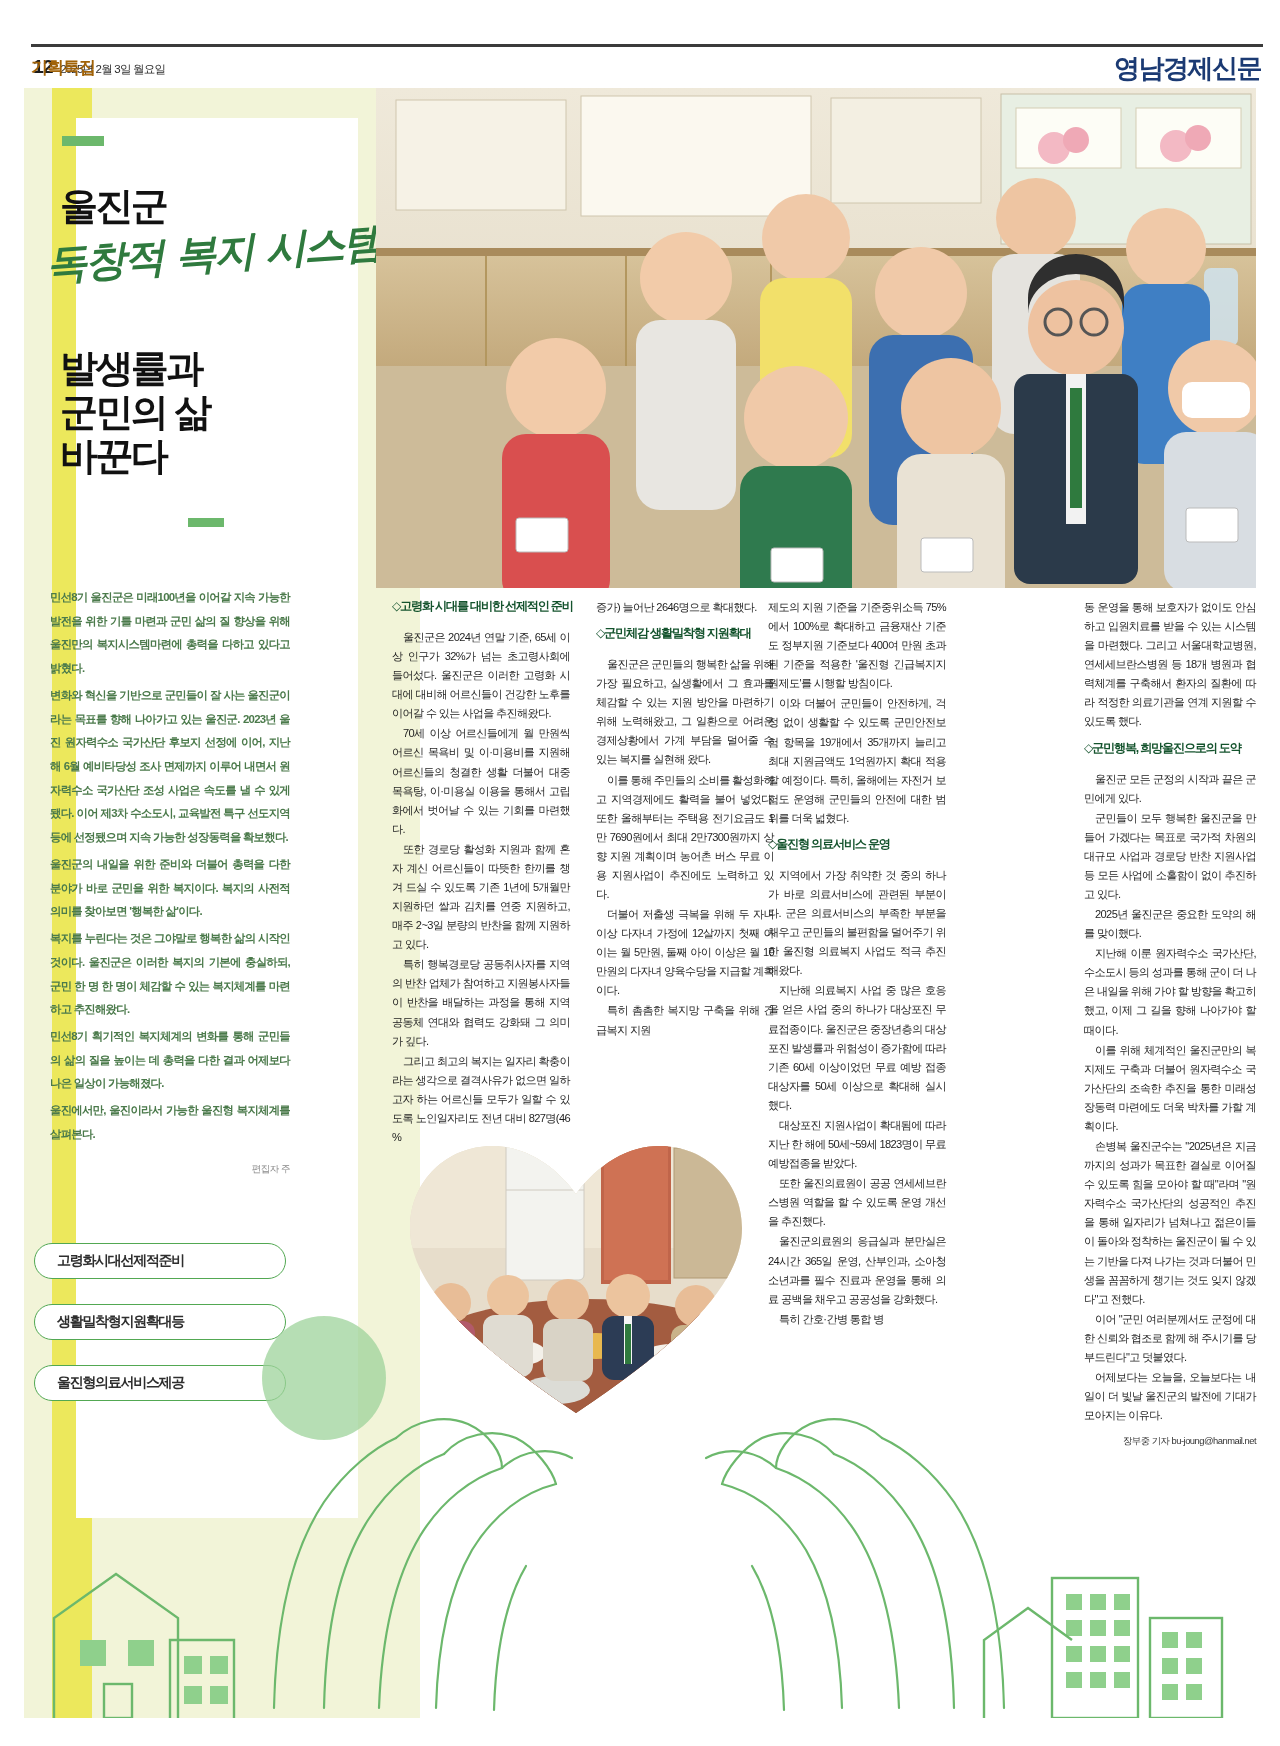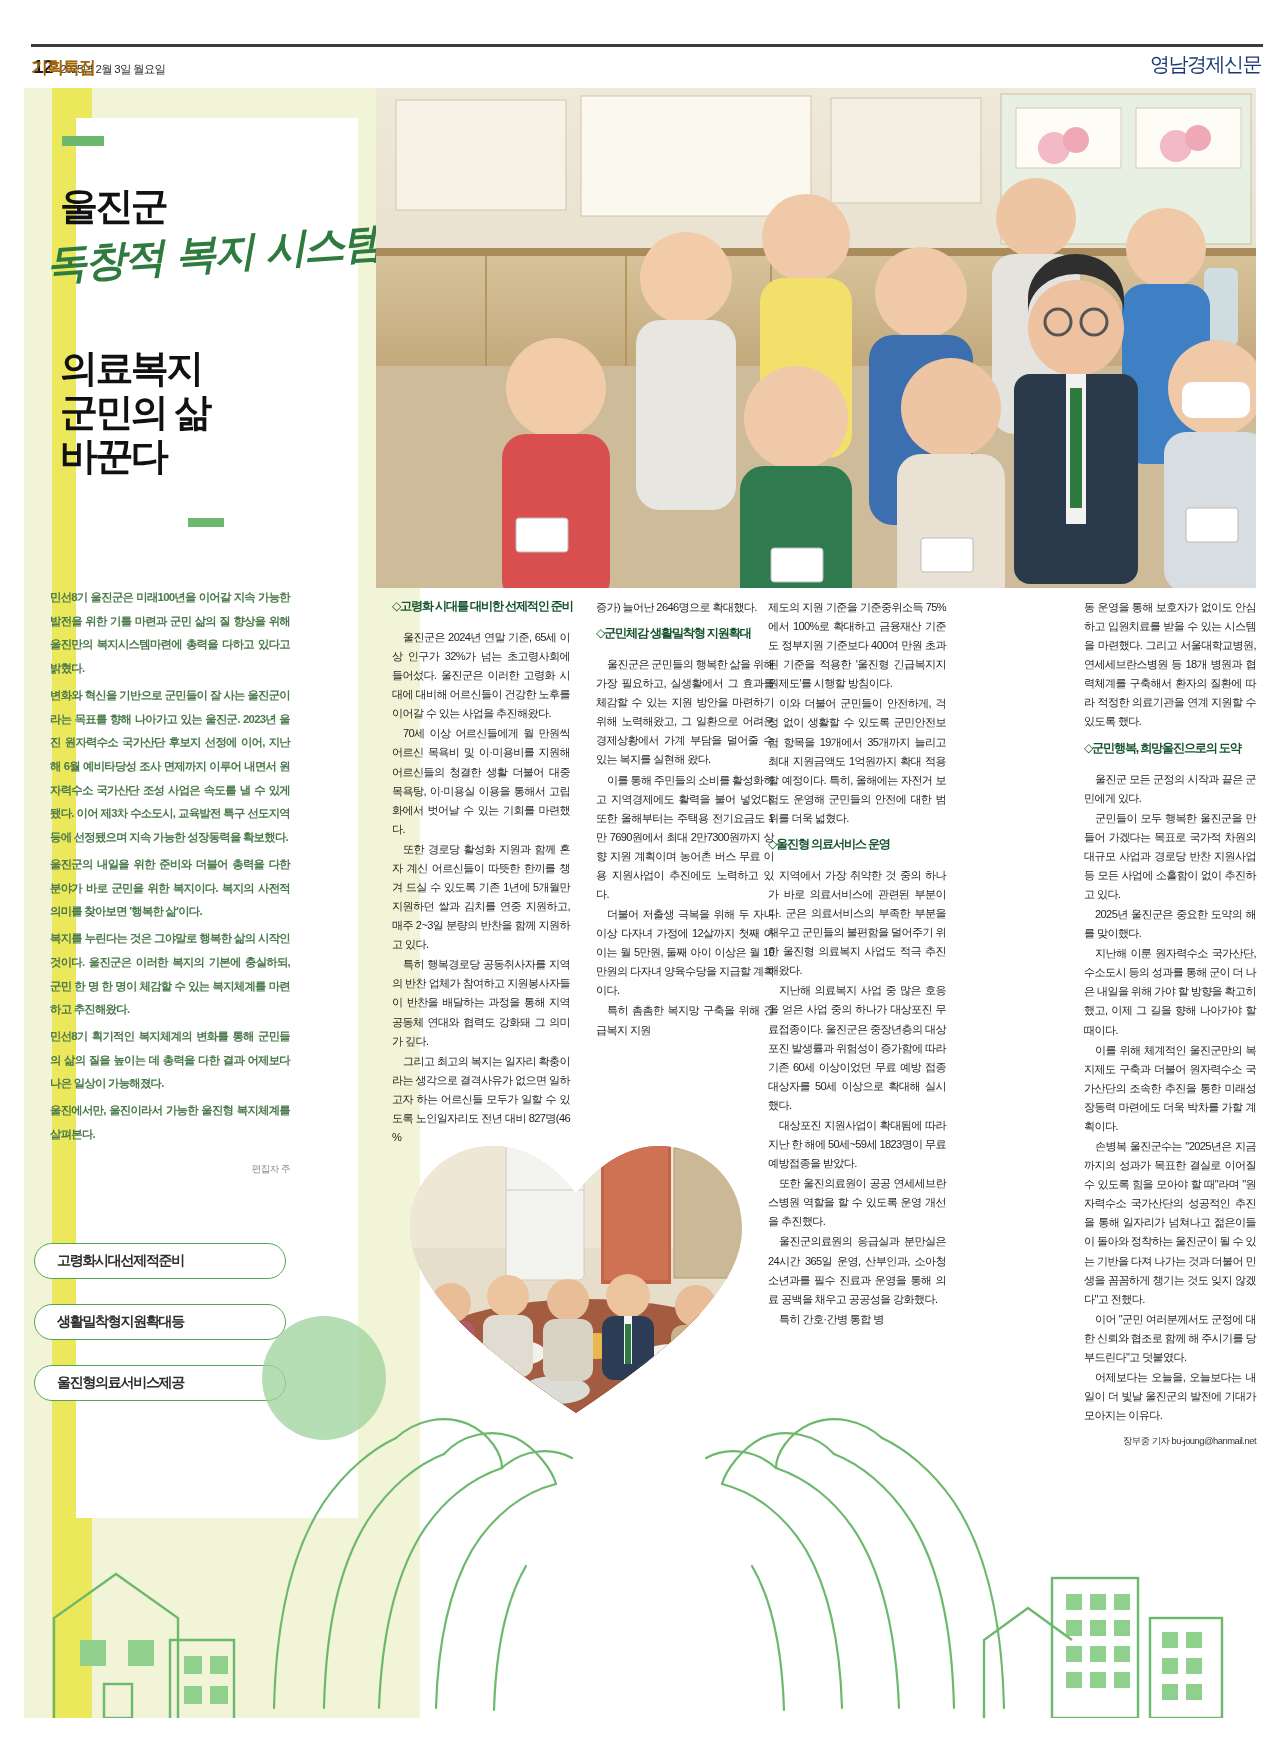--- a/index.html
+++ b/index.html
@@ -18,21 +18,21 @@
   }
   .mh-left { position: absolute; left: 2px; top: 9px; display: flex; align-items: baseline; gap: 7px; }
   .mh-pageno { font-size: 19px; font-weight: 700; color: #1c1c1c; letter-spacing: -0.5px; }
   .mh-date { font-size: 11.5px; color: #2b2b2b; letter-spacing: -0.8px; }
   .mh-center {
     position: absolute; left: 0; right: 0; top: 9px; 
     font-size: 17px; font-weight: 700; color: #a16207; letter-spacing: -1px;
   }
   .mh-right {
     position: absolute; right: 2px; top: 4px;
-    font-size: 20px; font-weight: 400; color: #1b3a73; letter-spacing: -1.5px;
+    font-size: 26px; font-weight: 700; color: #1b3a73; letter-spacing: -1.5px;
   }
 
   
   .content { position: absolute; left: 24px; top: 88px; width: 1232px; height: 1630px; }
 
   
   .leftpanel {
     position: absolute; left: 0; top: 0; width: 396px; height: 1630px;
     background: #f2f4d8; overflow: hidden;
   }
@@ -136,21 +136,21 @@
       <div class="yellowband"></div>
       <div class="whitecard"></div>
 
       <div class="dash"></div>
 
       <div class="headline">
         <div class="hl-line">울진군</div>
       </div>
       <div class="hl-script">독창적 복지 시스템</div>
       <div class="hl-rest">
-        <div class="hl-line">의료복지</div>
+        <div class="hl-line">발생률과</div>
         <div class="hl-line">군민의 삶</div>
         <div class="hl-line">바꾼다</div>
       </div>
 
       <div class="dash2"></div>
 
       <div class="lead">
         <p>민선8기 울진군은 미래100년을 이어갈 지속 가능한 발전을 위한 기틀 마련과 군민 삶의 질 향상을 위해 울진만의 복지시스템마련에 총력을 다하고 있다고 밝혔다.</p>
         <p>변화와 혁신을 기반으로 군민들이 잘 사는 울진군이라는 목표를 향해 나아가고 있는 울진군. 2023년 울진 원자력수소 국가산단 후보지 선정에 이어, 지난해 6월 예비타당성 조사 면제까지 이루어 내면서 원자력수소 국가산단 조성 사업은 속도를 낼 수 있게 됐다. 이어 제3차 수소도시, 교육발전 특구 선도지역 등에 선정됐으며 지속 가능한 성장동력을 확보했다.</p>
         <p>울진군의 내일을 위한 준비와 더불어 총력을 다한 분야가 바로 군민을 위한 복지이다. 복지의 사전적 의미를 찾아보면 '행복한 삶'이다.</p>

